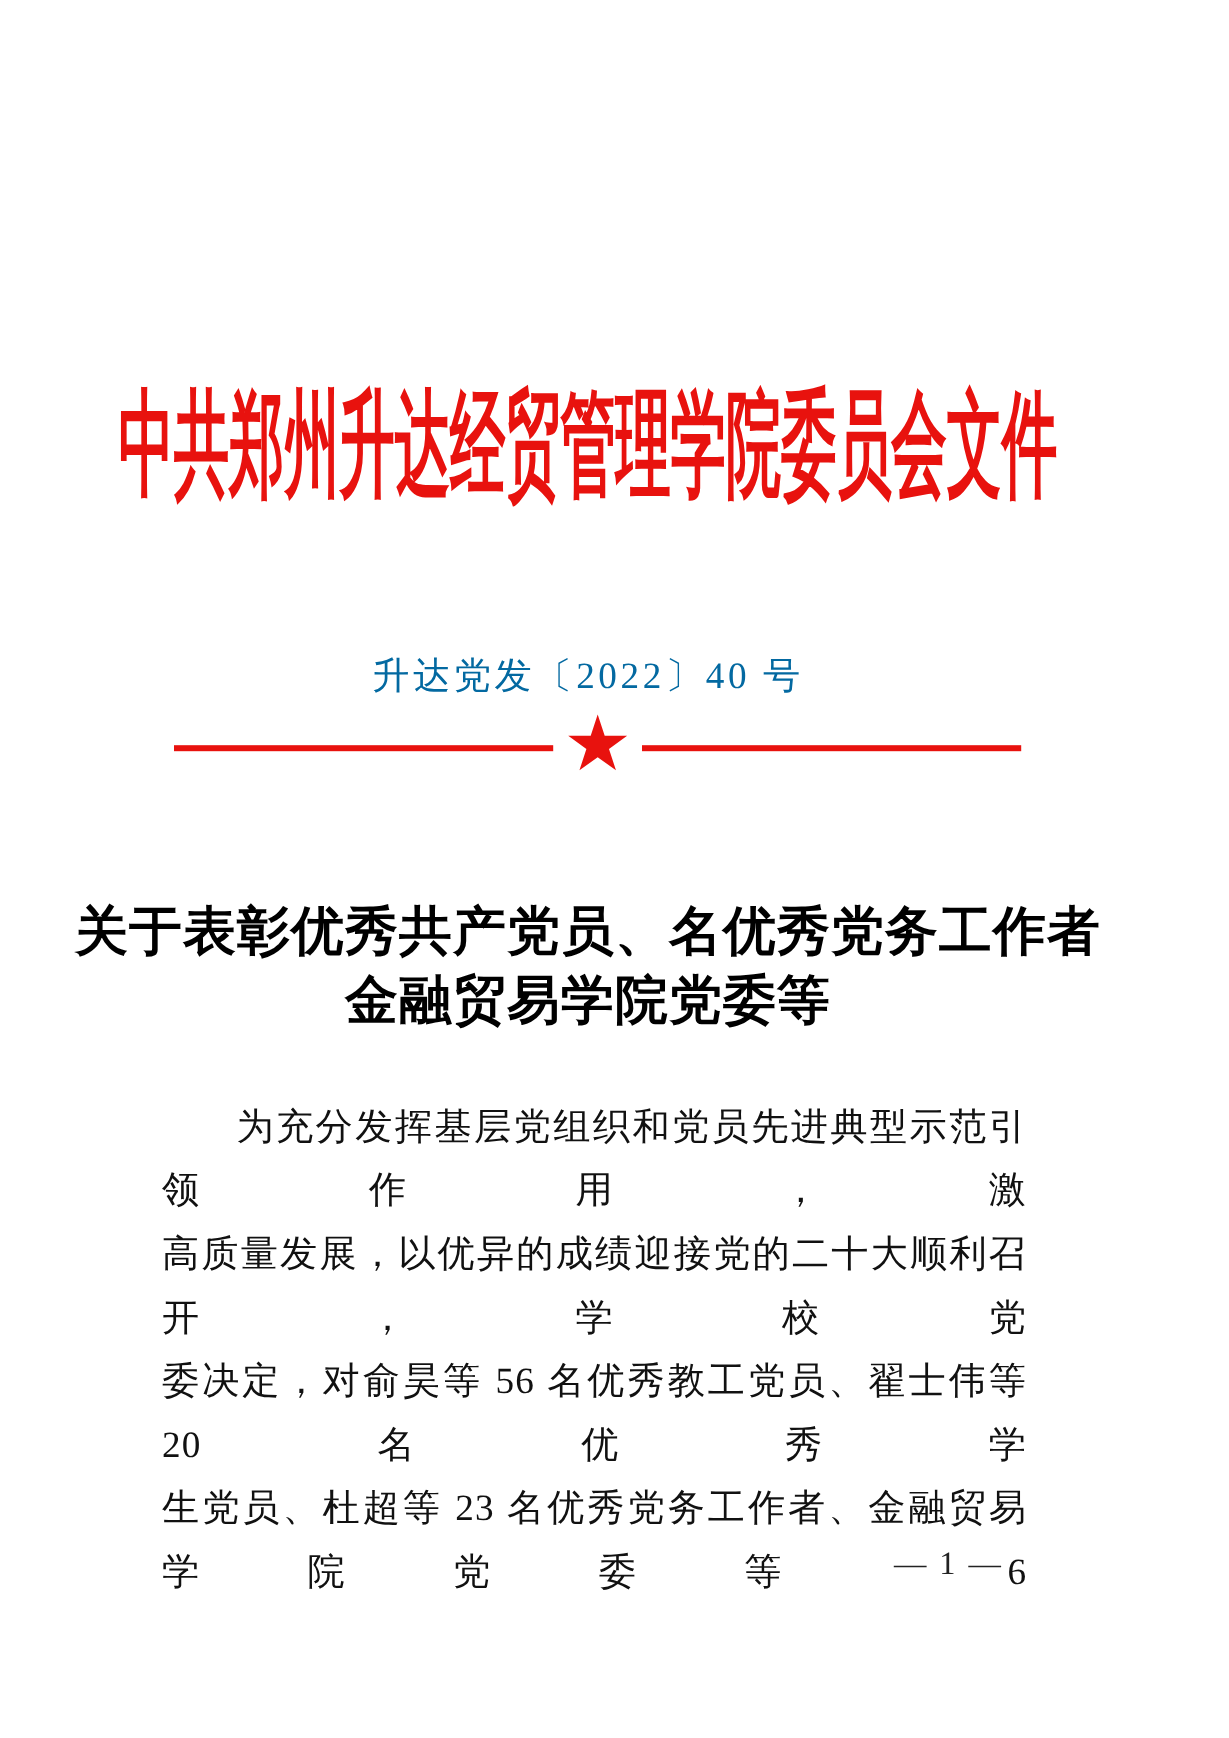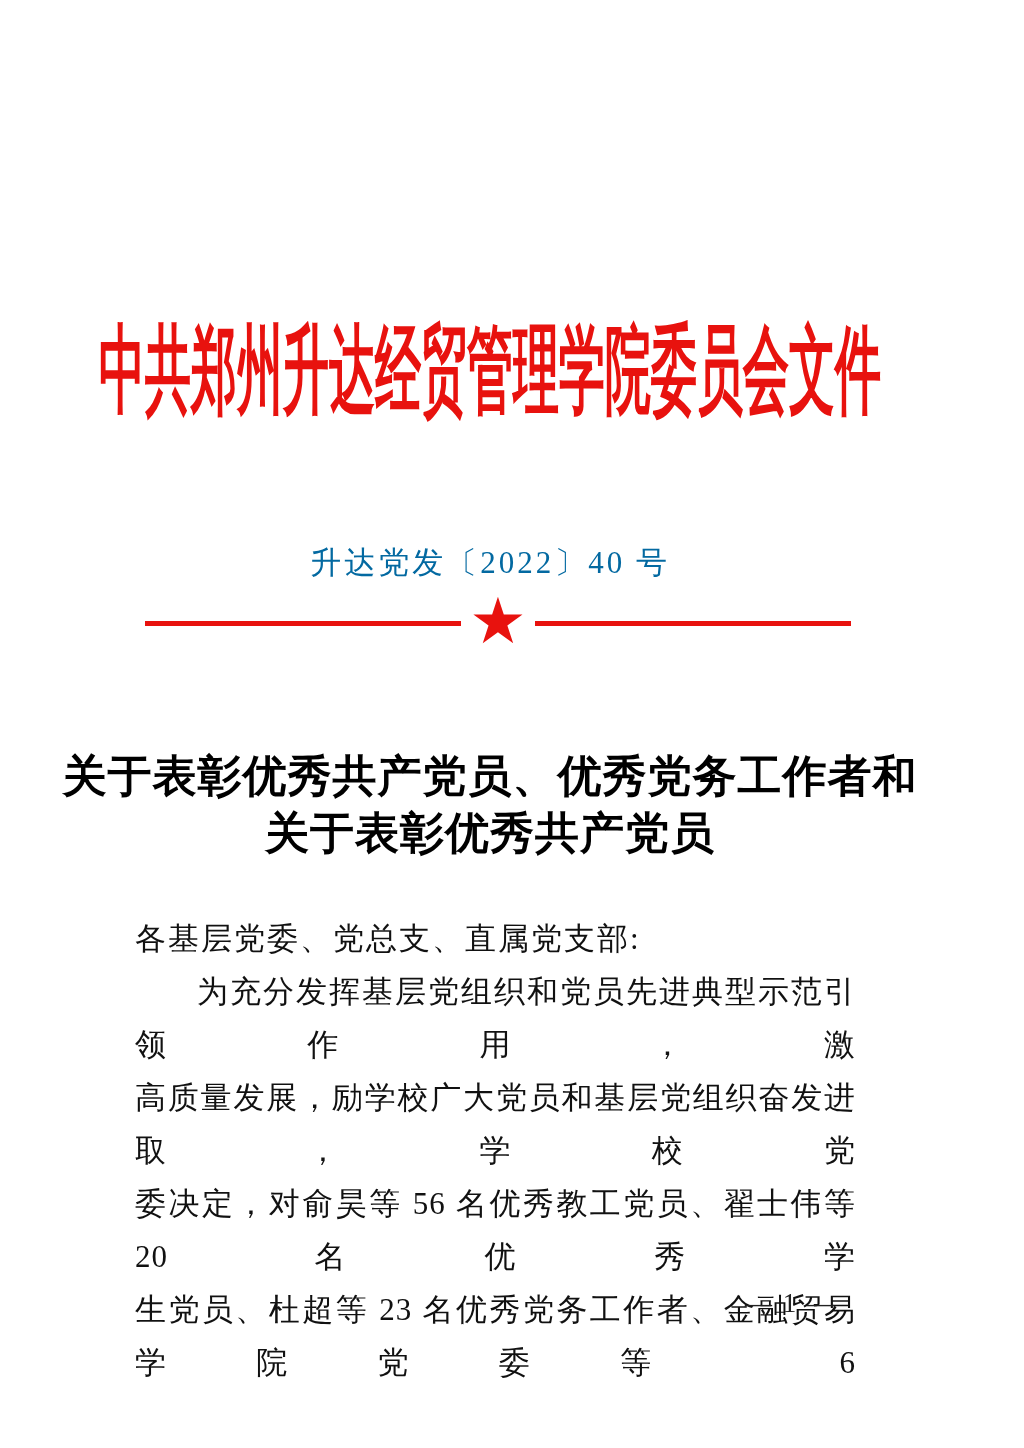--- a/index.html
+++ b/index.html
@@ -107,28 +107,27 @@
 
   <div class="doc-number">升达党发〔2022〕40 号</div>
 
   <div class="divider">
     <span class="rule"></span>
     <span class="star">★</span>
     <span class="rule"></span>
   </div>
 
   <div class="title">
-    <div>关于表彰优秀共产党员、优秀党务工作者和</div>
-    <div>关于表彰优秀共产党员</div>
+    <div>关于表彰优秀共产党员、名优秀党务工作者</div>
+    <div>金融贸易学院党委等</div>
   </div>
 
   <div class="body-block">
-    <div class="salutation">各基层党委、党总支、直属党支部:</div>
     <div class="para-line indent">为充分发挥基层党组织和党员先进典型示范引领作用，激</div>
-    <div class="para-line">高质量发展，励学校广大党员和基层党组织奋发进取，学校党</div>
+    <div class="para-line">高质量发展，以优异的成绩迎接党的二十大顺利召开，学校党</div>
     <div class="para-line">委决定，对俞昊等 56 名优秀教工党员、翟士伟等 20 名优秀学</div>
     <div class="para-line">生党员、杜超等 23 名优秀党务工作者、金融贸易学院党委等 6</div>
 
   </div>
 
   <div class="page-number">— 1 —</div>
 
 </div>
 
 </body></html>

